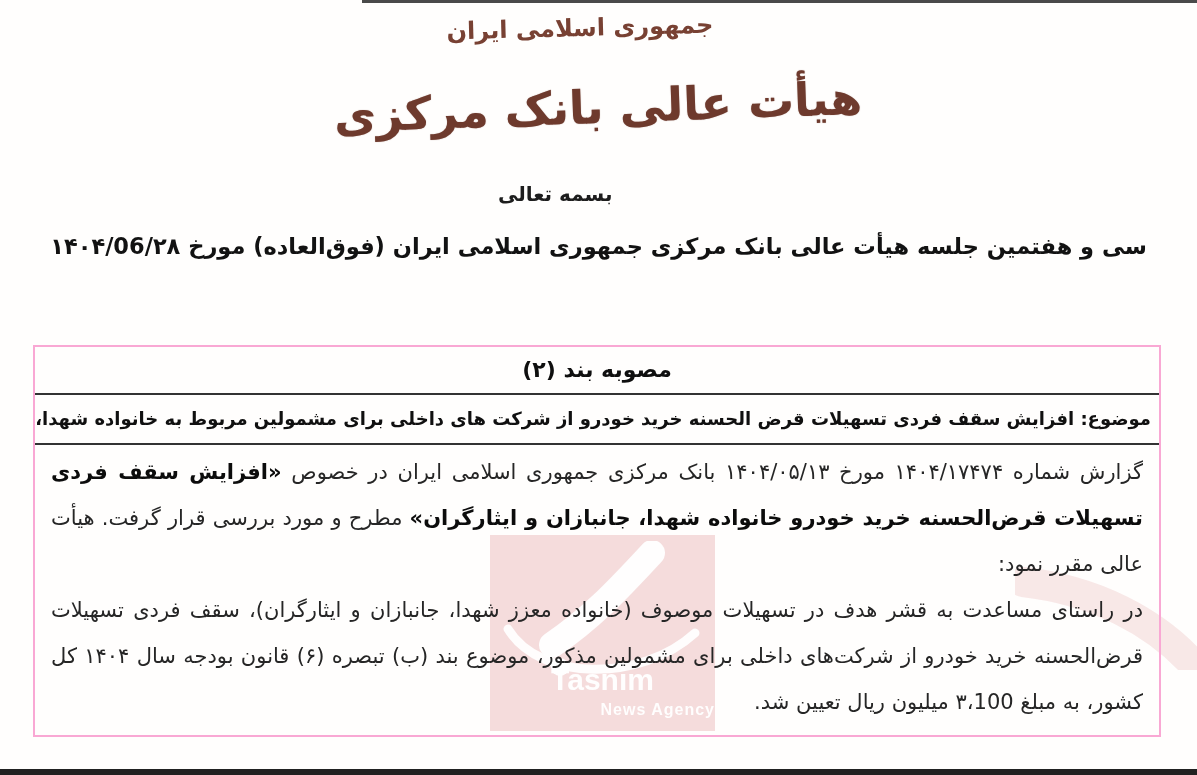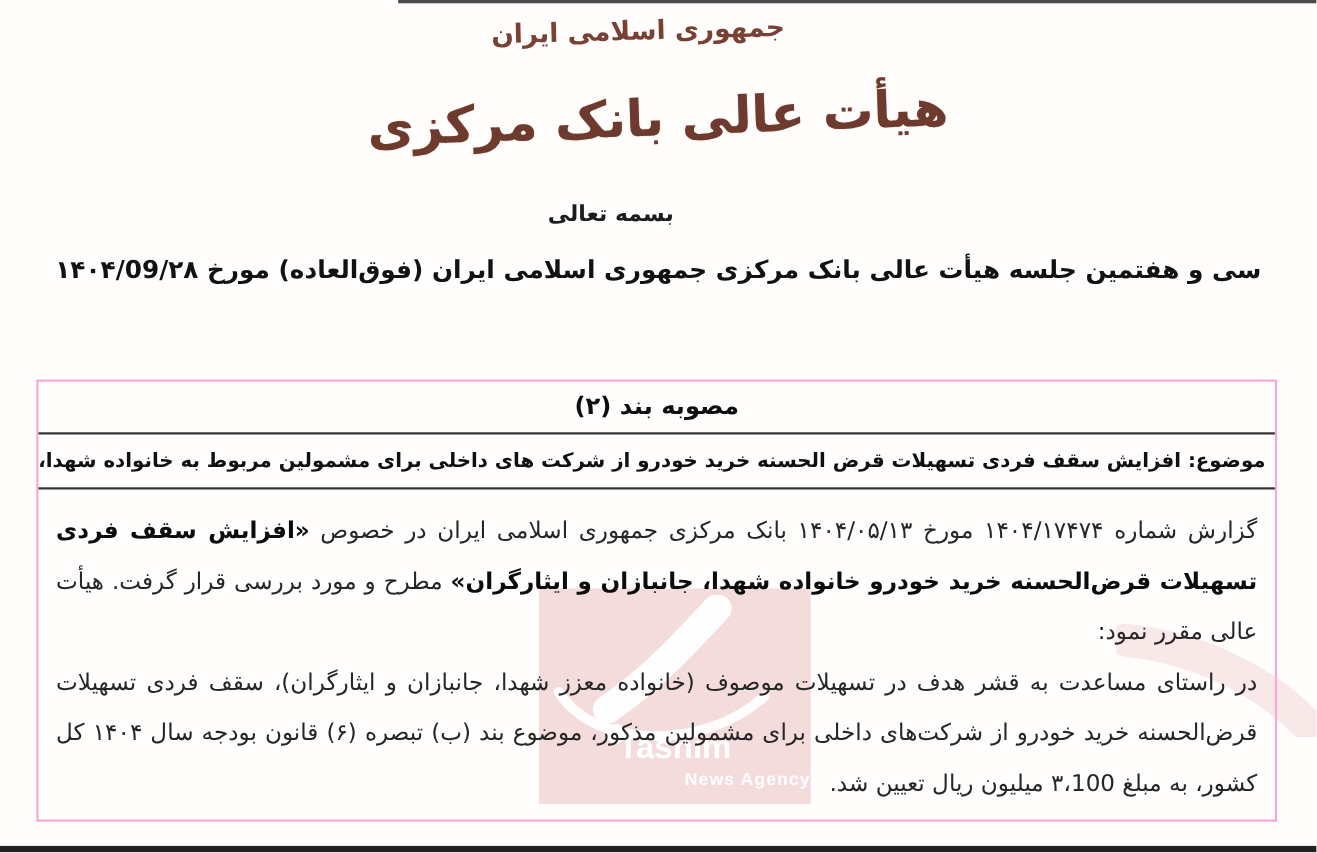--- a/index.html
+++ b/index.html
@@ -34,21 +34,21 @@
     text-align:left;font-size:20px;font-weight:bold;color:#1d1d1d;
   }
   .meeting{
     position:absolute;top:233px;left:30px;width:1137px;
     text-align:center;font-size:22.5px;font-weight:bold;color:#121212;
     white-space:nowrap;
   }
 
   
   .wm{
-    position:absolute;left:490px;top:535px;width:247px;height:196px;
+    position:absolute;left:490px;top:535px;width:225px;height:196px;
     background:#f5dcdc;z-index:1;overflow:hidden;
   }
   .wm svg{position:absolute;top:6px;left:0;}
   .wm-brand{
     position:absolute;bottom:34px;left:0;width:100%;text-align:center;
     font-family:"Liberation Sans",sans-serif;font-weight:bold;
     font-size:30px;color:rgba(255,255,255,.95);direction:ltr;
   }
   .wm-sub{
     position:absolute;bottom:12px;left:0;width:100%;text-align:right;
@@ -66,41 +66,41 @@
   .res-header{
     height:46px;line-height:46px;border-bottom:2px solid #333;
     text-align:center;font-size:22px;font-weight:bold;color:#0f0f0f;
   }
   .res-subject{
     height:48px;line-height:48px;border-bottom:2px solid #333;
     padding:0 8px;font-size:18px;font-weight:bold;color:#101010;
     text-align:justify;text-align-last:justify;white-space:nowrap;overflow:hidden;
   }
   .res-body{
-    height:286px;padding:14px 16px 0;overflow:hidden;
+    height:286px;padding:4px 16px 0;overflow:hidden;
     font-size:21px;line-height:46px;color:#262626;
     text-align:justify;text-justify:inter-word;
   }
   .res-body p{margin:0;text-align:justify;}
   .res-body .emph{font-weight:bold;color:#0c0c0c;}
 </style>
 </head>
 <body>
 
 <div class="page">
 
   <div class="top-edge"></div>
 
   <div class="country">جمهوری اسلامی ایران</div>
 
   <div class="org">هیأت عالی بانک مرکزی</div>
 
   <div class="bism">بسمه تعالی</div>
 
-  <div class="meeting">سی و هفتمین جلسه هیأت عالی بانک مرکزی جمهوری اسلامی ایران (فوق‌العاده) مورخ ۱۴۰۴/09/۲۸</div>
+  <div class="meeting">سی و هفتمین جلسه هیأت عالی بانک مرکزی جمهوری اسلامی ایران (فوق‌العاده) مورخ ۱۴۰۴/06/۲۸</div>
 
   <div class="wm">
     <svg width="225" height="140" viewBox="0 0 225 140">
       <path d="M 162 12 C 125 52 100 78 62 104" stroke="rgba(255,255,255,.95)" stroke-width="26" fill="none" stroke-linecap="round"></path>
       <circle cx="70" cy="126" r="9" fill="rgba(255,255,255,.95)"></circle>
       <path d="M 18 88 C 50 140 150 142 205 92" stroke="rgba(255,255,255,.92)" stroke-width="9" fill="none" stroke-linecap="round"></path>
     </svg>
     <div class="wm-brand">Tasnim</div>
     <div class="wm-sub">News Agency</div>
   </div>

